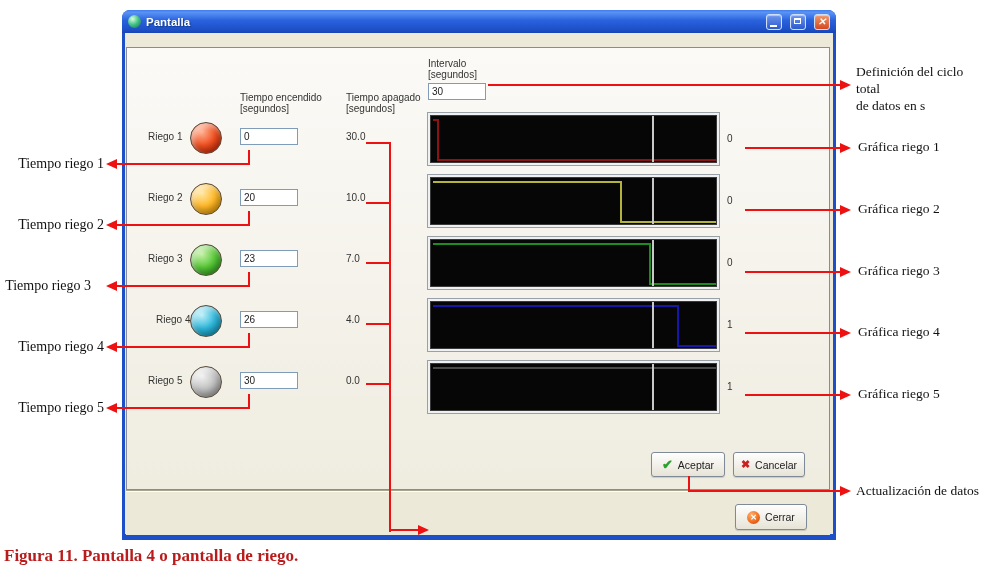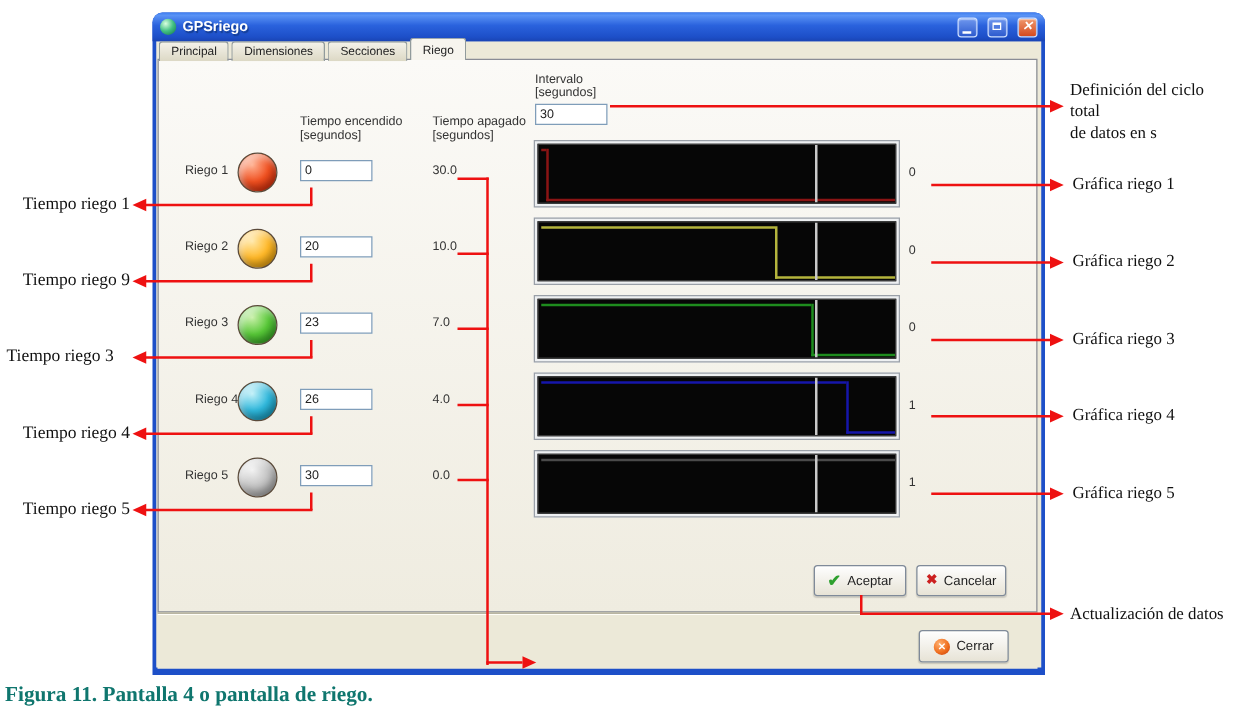--- a/index.html
+++ b/index.html
@@ -52,49 +52,43 @@
        text-align:center;font-weight:bold;
        background:radial-gradient(circle at 35% 30%,#ffb070,#f07020 55%,#c33808);}
   
   .ann{position:absolute;font-family:"Liberation Serif",serif;color:#111;font-size:13.5px;line-height:1.25;z-index:8;}
   .annR{text-align:right;font-size:14px;}
   .redline{position:absolute;background:#ee1111;z-index:7;}
   .tri{position:absolute;width:0;height:0;z-index:7;}
   .tri-r{border-top:5px solid transparent;border-bottom:5px solid transparent;border-left:11px solid #ee1111;}
   .tri-l{border-top:5px solid transparent;border-bottom:5px solid transparent;border-right:11px solid #ee1111;}
   #caption{position:absolute;left:4px;top:546px;font-family:"Liberation Serif",serif;
-       font-size:17px;font-weight:bold;color:#0f766e;z-index:8;}
+       font-size:17px;font-weight:bold;color:#b91c1c;z-index:8;}
 </style>
 </head>
 <body>
 
 <div id="root">
 
   <div id="win"></div>
   <div id="winbody"></div>
   <div id="titlebar">
     <span id="apporb"></span>
-    <span id="wtitle">GPSriego</span>
+    <span id="wtitle">Pantalla</span>
     <span class="winbtn">
         <i class="mingl"></i>
       </span>
     <span class="winbtn">
         <i class="maxgl"></i>
       </span>
     <span class="winbtn close">
         <i class="xgl">✕</i>
       </span>
   </div>
 
-  <div id="tabstrip">
-      <div class="tab">Principal</div>
-      <div class="tab">Dimensiones</div>
-      <div class="tab">Secciones</div>
-      <div class="tab active">Riego</div>
-    </div>
   <div id="tabpanel"></div>
   <div id="bottombar"></div>
 
   <div class="uilabel" style="left:428px;top:58px;"><span>Intervalo</span><br><span>[segundos]</span></div>
   <input class="xpinput" style="left: 428px; top: 83px; width: 58px;" value="30">
   <div class="uilabel" style="left:240px;top:92px;"><span>Tiempo encendido</span><br><span>[segundos]</span></div>
   <div class="uilabel" style="left:346px;top:92px;"><span>Tiempo apagado</span><br><span>[segundos]</span></div>
 
   <div class="btn" style="left:651px;top:452px;width:72px;height:23px;">
     <span class="ic-check">✔</span>
@@ -141,21 +135,21 @@
       <div class="uilabel" style="left: 346px; top: 192px;">10.0</div>
       <div class="gbox" style="left: 427px; top: 174px;">
         <div class="gplot">
           <div class="tr" style="left: 2px; top: 3px; width: 186.78px; background: rgb(180, 180, 60);"></div>
           <div class="tr" style="left: 188.78px; top: 3px; width: 2px; height: 42px; background: rgb(180, 180, 60);"></div>
           <div class="tr" style="left: 188.78px; top: 43px; width: 96.22px; background: rgb(180, 180, 60);"></div>
           <div class="gcursor" style="left: 221.325px;"></div>
         </div>
       </div>
       <div class="uilabel" style="left: 727px; top: 195px;">0</div>
-      <div class="ann annR" style="left: 14px; top: 216px; width: 90px;">Tiempo riego 9</div>
+      <div class="ann annR" style="left: 14px; top: 216px; width: 90px;">Tiempo riego 2</div>
       <div class="tri tri-l" style="left: 106px; top: 220px;"></div>
       <div class="redline" style="left: 116px; top: 224px; width: 134px; height: 2px;"></div>
       <div class="redline" style="left: 248px; top: 211px; width: 2px; height: 14px;"></div>
       <div class="redline" style="left: 745px; top: 209px; width: 95px; height: 2px;"></div>
       <div class="tri tri-r" style="left: 840px; top: 205px;"></div>
       <div class="ann" style="left: 858px; top: 201px;">Gráfica riego 2</div>
       <div class="uilabel" style="left: 148px; top: 253px;">Riego 3</div>
       <div class="led" style="left: 190px; top: 244px; background: radial-gradient(circle at 36% 30%, rgb(200, 240, 168) 0%, rgb(88, 200, 56) 48%, rgb(30, 136, 24) 100%);"></div>
       <input class="xpinput" value="23" style="left: 240px; top: 250px; width: 58px;">
       <div class="uilabel" style="left: 346px; top: 253px;">7.0</div>

